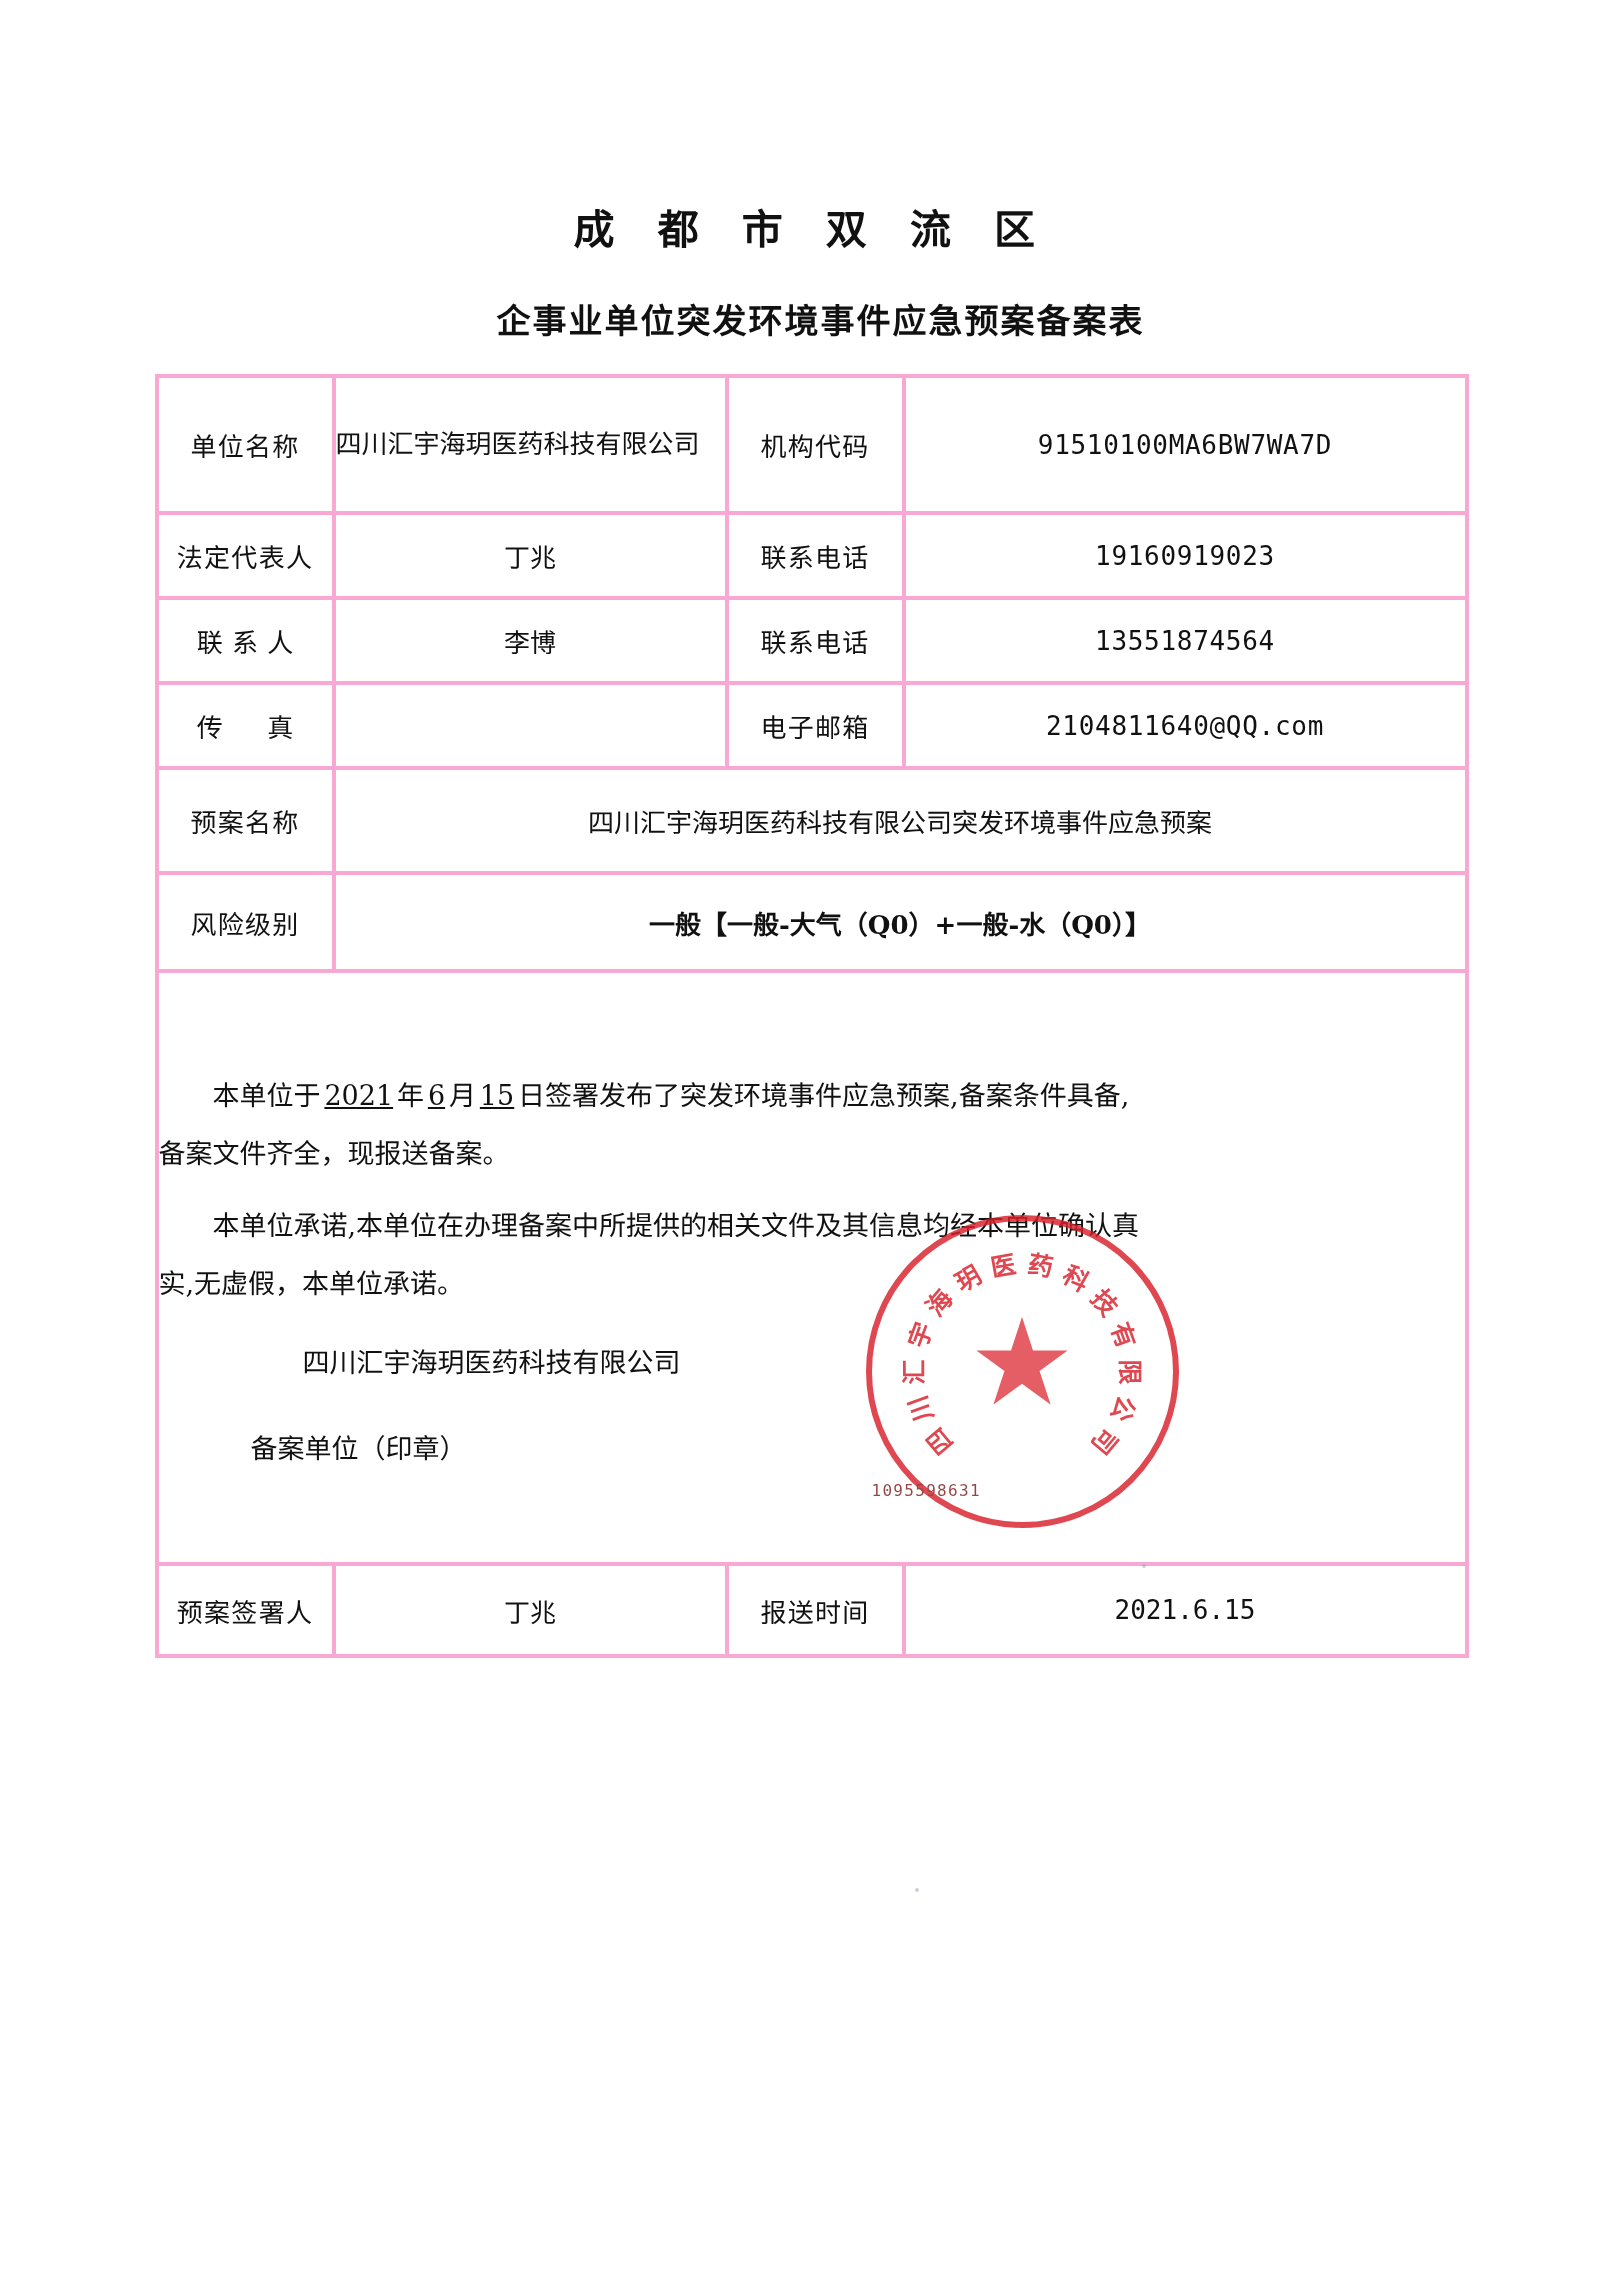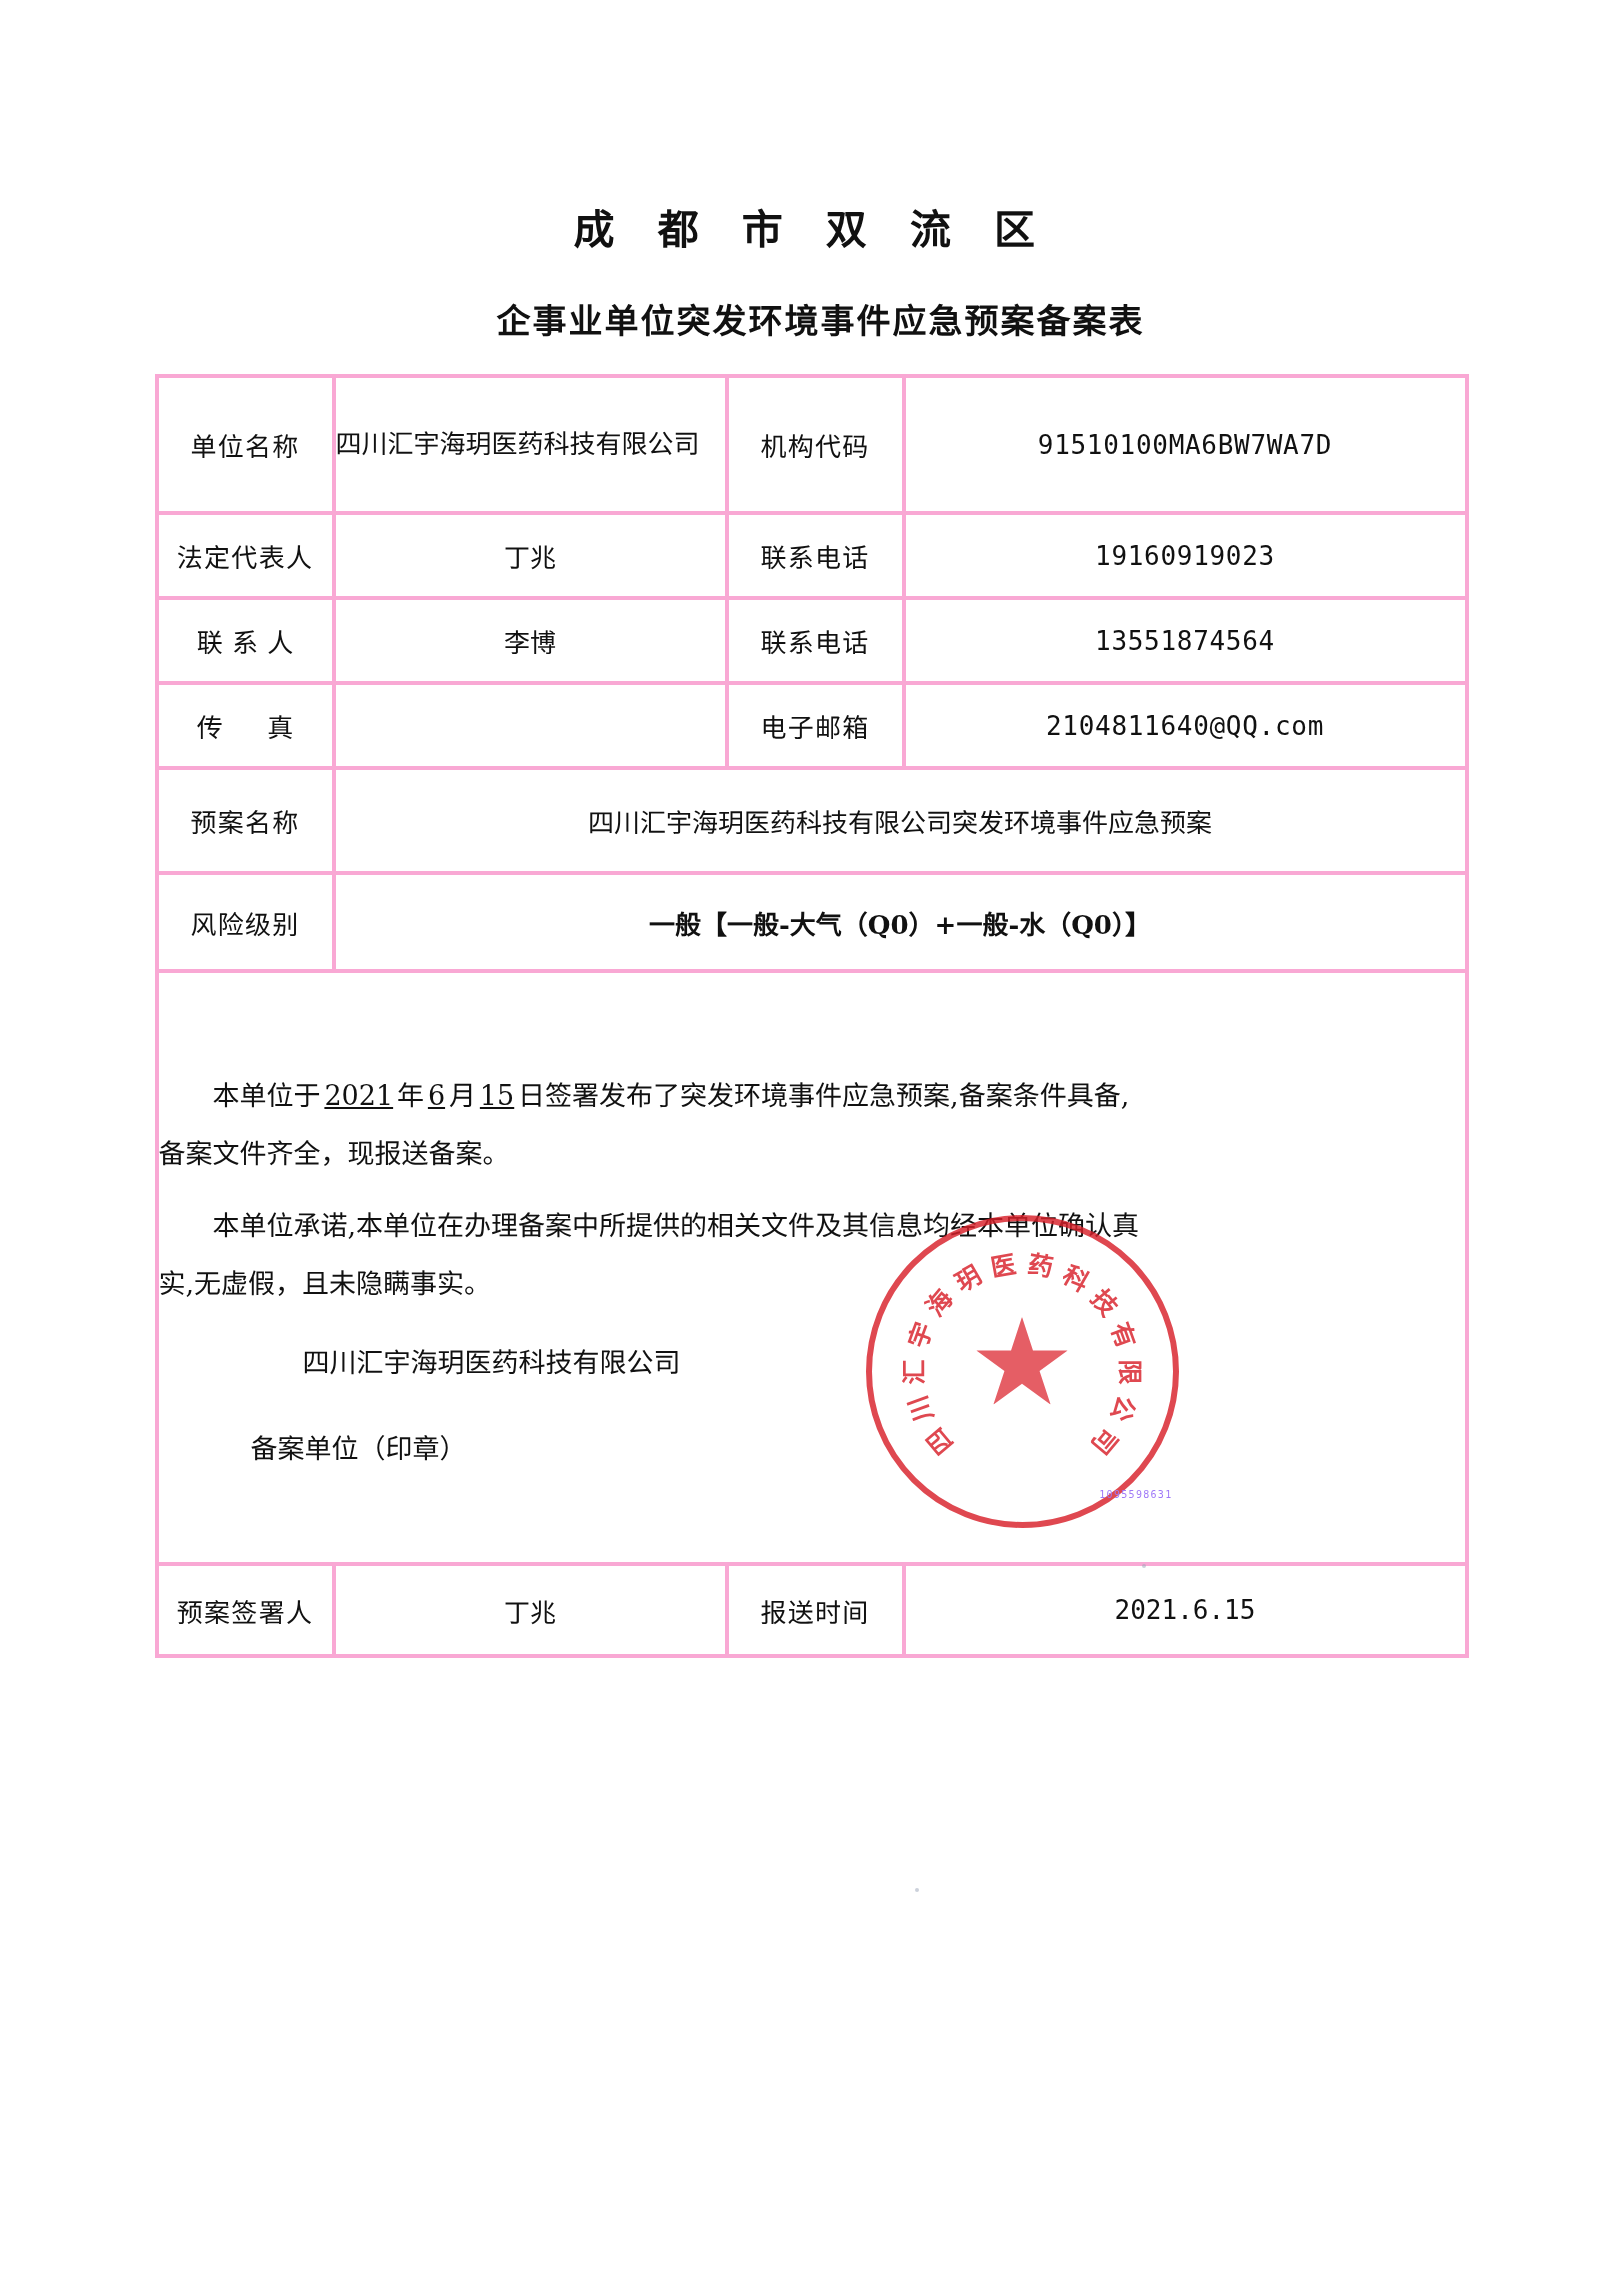--- a/index.html
+++ b/index.html
@@ -167,23 +167,23 @@
     top: -7.9px;
     width: 98px;
     text-align: center;
     color: #e03b44;
   }
   .seal .code {
     position: absolute;
     bottom: 22px;
     left: 0;
     width: 100%;
-    text-align: right;
-    font-size: 10px;
-    color: #8b5cf6;
+    text-align: left;
+    font-size: 16px;
+    color: #7f1d1d;
     font-family: "DejaVu Sans Mono", "Liberation Mono", monospace;
     letter-spacing: 1.3px;
   }
   .sig-val {
     text-align: center;
     font-size: 27.5px;
   }
   .date-val {
     text-align: center;
     font-size: 27.5px;
@@ -246,21 +246,21 @@
         <td class="lbl">风险级别</td>
         <td class="risk-cell" colspan="3">一般【一般-大气（Q0）+一般-水（Q0）】</td>
       </tr>
       <tr>
         <td class="para-cell" colspan="4">
           <p class="para">
             <span>本单位于</span><span class="ul">2021</span><span>年</span><span class="ul">6</span><span>月</span><span class="ul">15</span><span>日签署发布了突发环境事件应急预案,备案条件具备,</span>
           </p>
           <p class="para" style="text-indent:0">备案文件齐全，现报送备案。</p>
           <p class="para para2">本单位承诺,本单位在办理备案中所提供的相关文件及其信息均经本单位确认真</p>
-          <p class="para" style="text-indent:0">实,无虚假，且未隐瞒事实。</p>
+          <p class="para" style="text-indent:0">实,无虚假，本单位承诺。</p>
 
           <div class="sign-company">四川汇宇海玥医药科技有限公司</div>
           <div class="sign-unit">备案单位（印章）</div>
 
           <div class="seal">
             <div class="ring-text">
                 <span style="transform: rotate(-130deg) translate(0px, -110px) rotate(0deg) translate(-50%, -50%);">四</span>
                 <span style="transform: rotate(-110deg) translate(0px, -110px) rotate(0deg) translate(-50%, -50%);">川</span>
                 <span style="transform: rotate(-90deg) translate(0px, -110px) rotate(0deg) translate(-50%, -50%);">汇</span>
                 <span style="transform: rotate(-70deg) translate(0px, -110px) rotate(0deg) translate(-50%, -50%);">宇</span>

